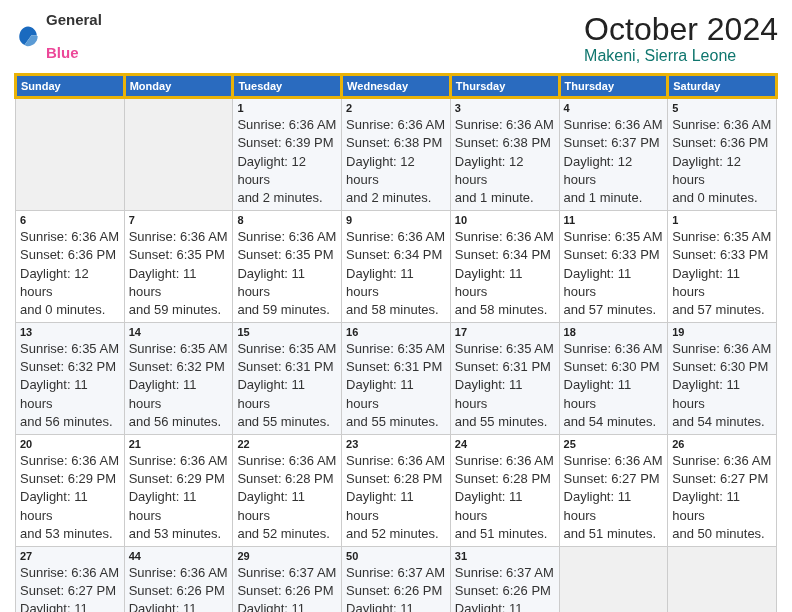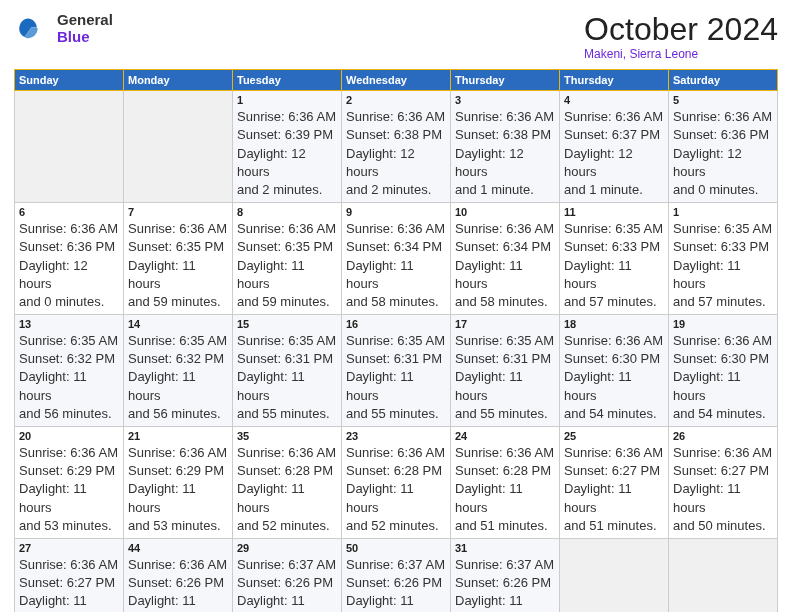--- a/index.html
+++ b/index.html
@@ -19,67 +19,68 @@
     }
     .header {
       display: flex;
       justify-content: space-between;
       align-items: flex-start;
       margin-bottom: 8px;
     }
     .logo {
       display: flex;
       align-items: center;
-      gap: 15px;
+      gap: 4px;
     }
     .logo-text {
       display: flex;
       flex-direction: column;
       line-height: 1.1;
     }
     .logo-general {
       font-size: 15px;
       font-weight: bold;
       color: #333;
     }
     .logo-blue {
       font-size: 15px;
       font-weight: bold;
-      color: #6d28d9;
+      color: #ec4899;
+      margin-top: 16px;
     }
     .logo-icon {
       width: 28px;
       height: 28px;
     }
     .title-section {
     }
     .month-title {
       font-size: 32px;
       font-weight: normal;
       color: #222;
       line-height: 1.1;
     }
     .location-title {
-      font-size: 12px;
-      color: #6d28d9;
+      font-size: 16px;
+      color: #0f766e;
     }
     .calendar-table {
       width: 100%;
       border-collapse: collapse;
       flex: 1;
       table-layout: fixed;
     }
     .calendar-table thead tr th {
       background: #2a6bbf;
       color: #fff;
       font-size: 11px;
       font-weight: bold;
       padding: 4px 4px;
       text-align: left;
-      border: 1px solid #eab308;
+      border: 3px solid #eab308;
     }
     .calendar-table tbody tr td {
       border: 1px solid #ccc;
       vertical-align: top;
       padding: 3px 4px;
       font-size: 9.2px;
       color: #222;
       background: #fff;
       height: 88px;
     }
@@ -289,21 +290,21 @@
 and 53 minutes.</div>
           </td>
           <td>
             <span class="day-number">21</span>
             <div class="day-info" style="white-space: pre-line;">Sunrise: 6:36 AM
 Sunset: 6:29 PM
 Daylight: 11 hours
 and 53 minutes.</div>
           </td>
           <td>
-            <span class="day-number">35</span>
+            <span class="day-number">22</span>
             <div class="day-info" style="white-space: pre-line;">Sunrise: 6:36 AM
 Sunset: 6:28 PM
 Daylight: 11 hours
 and 52 minutes.</div>
           </td>
           <td>
             <span class="day-number">23</span>
             <div class="day-info" style="white-space: pre-line;">Sunrise: 6:36 AM
 Sunset: 6:28 PM
 Daylight: 11 hours

